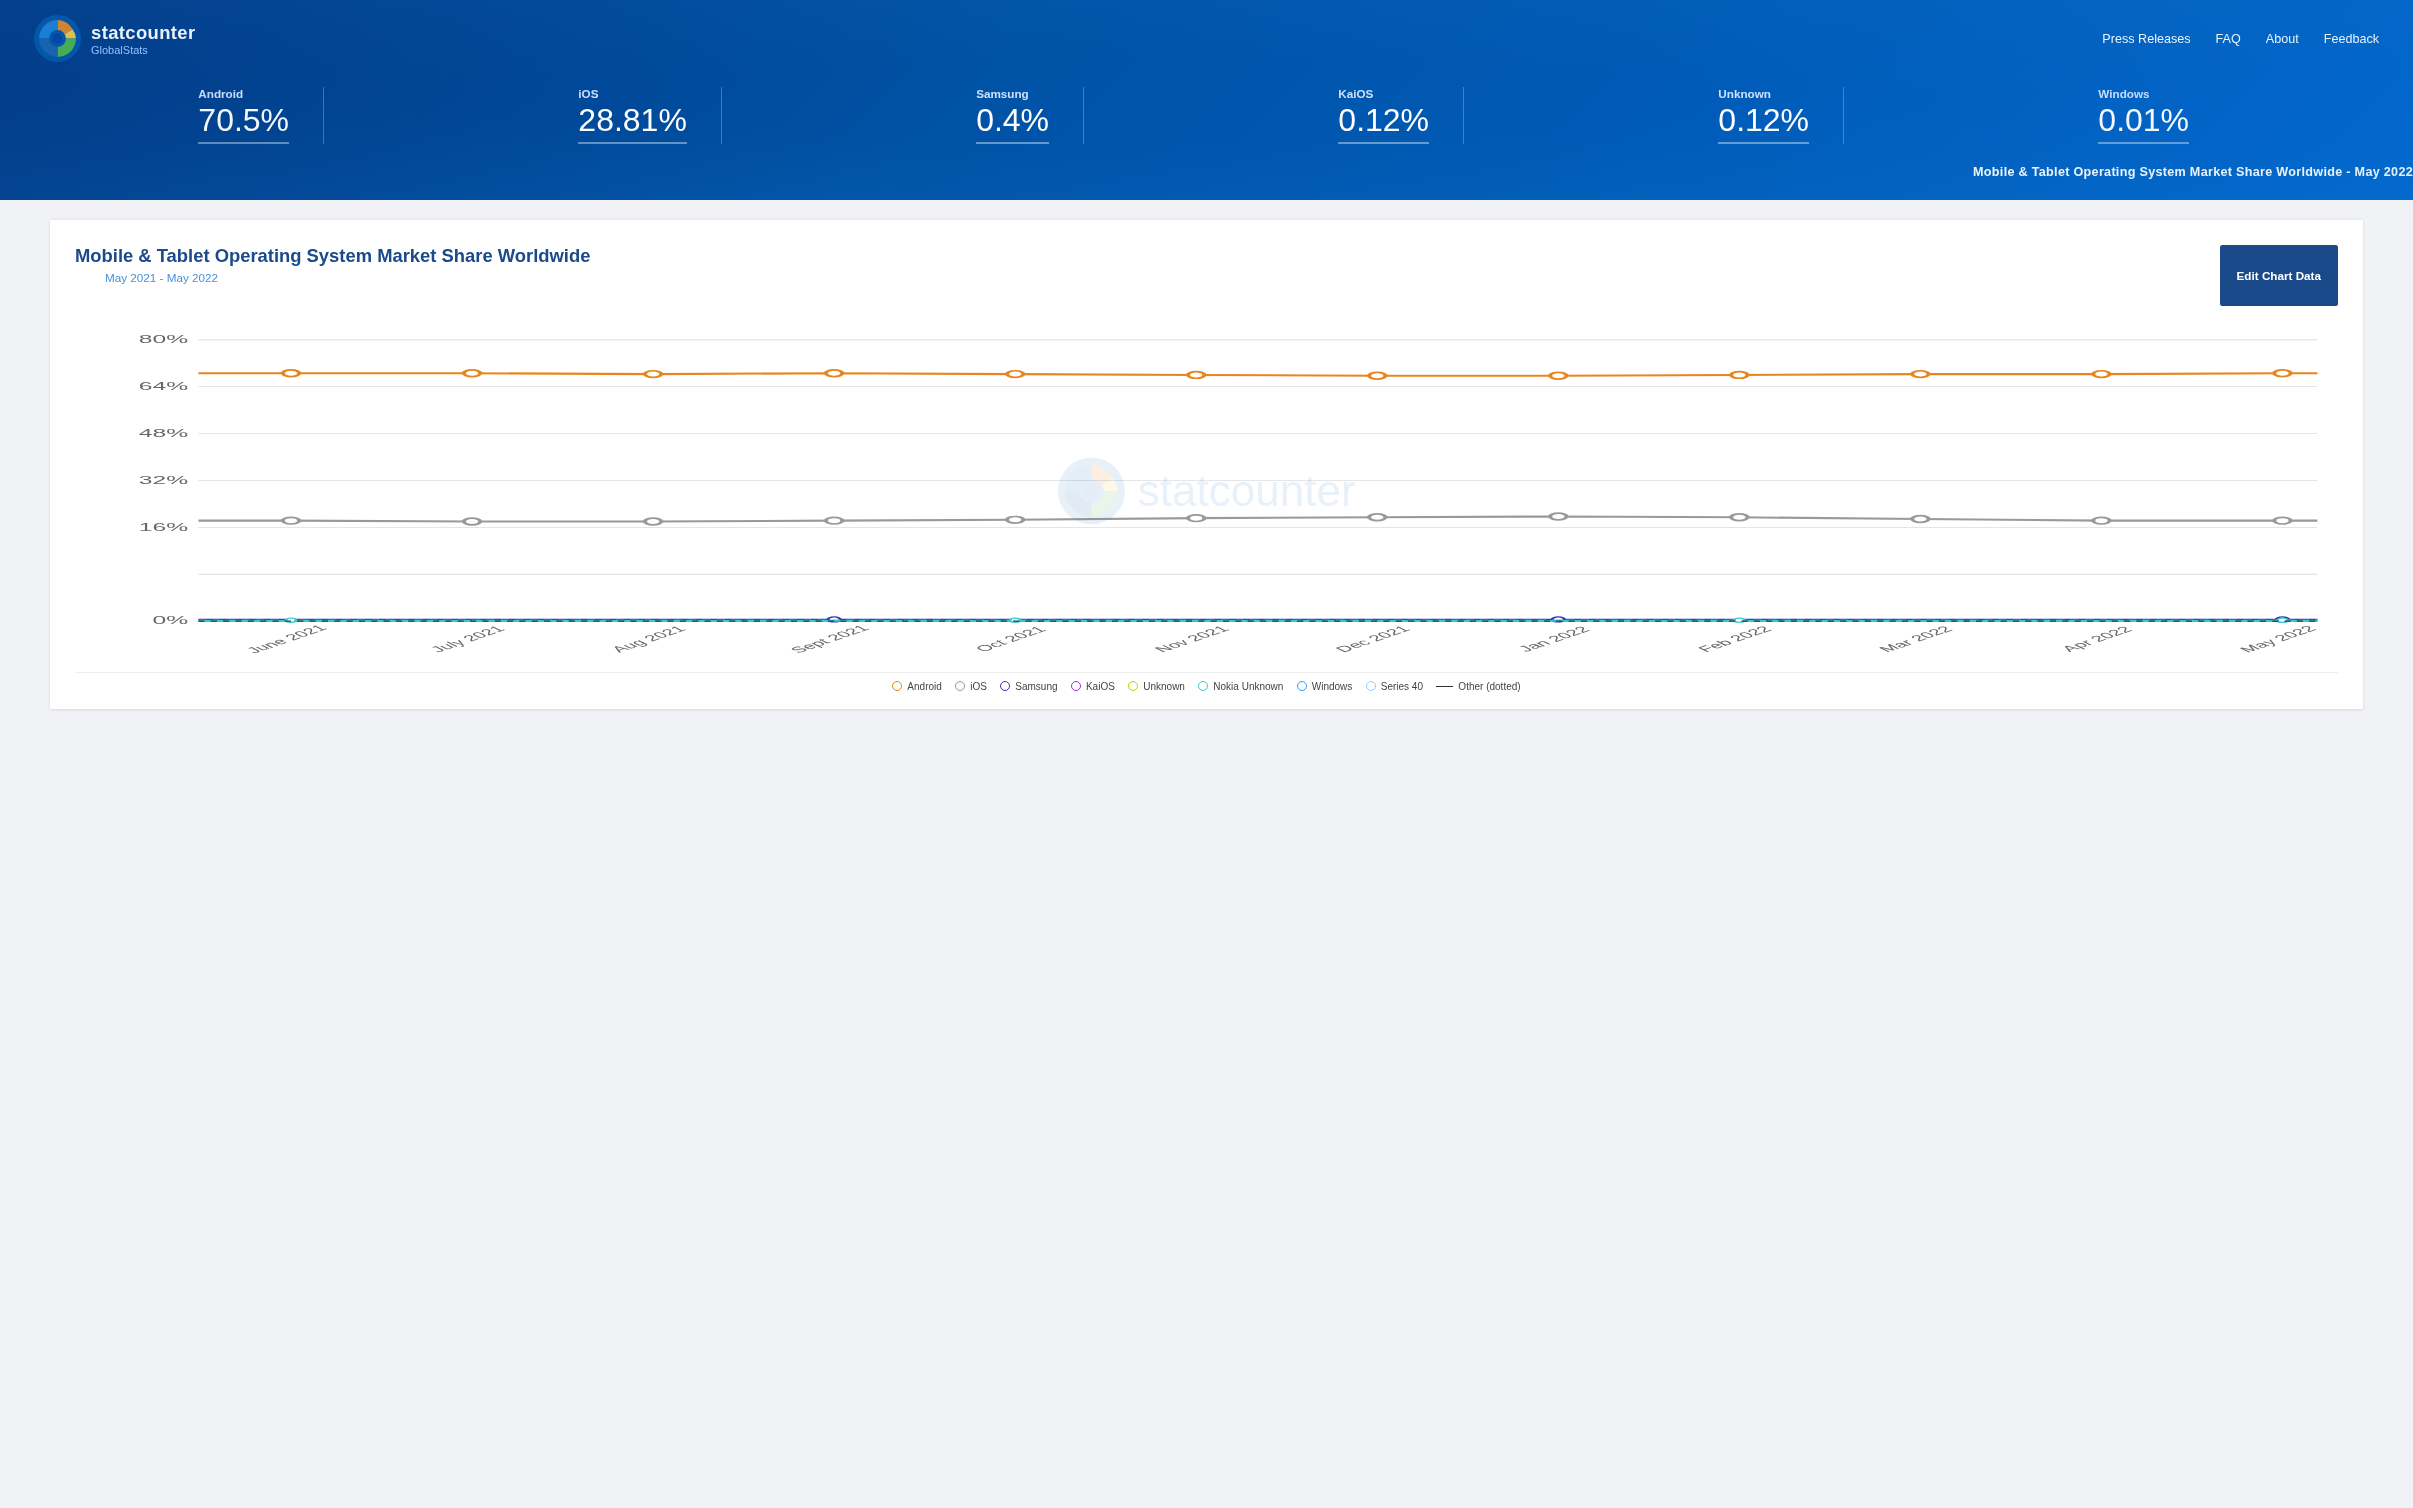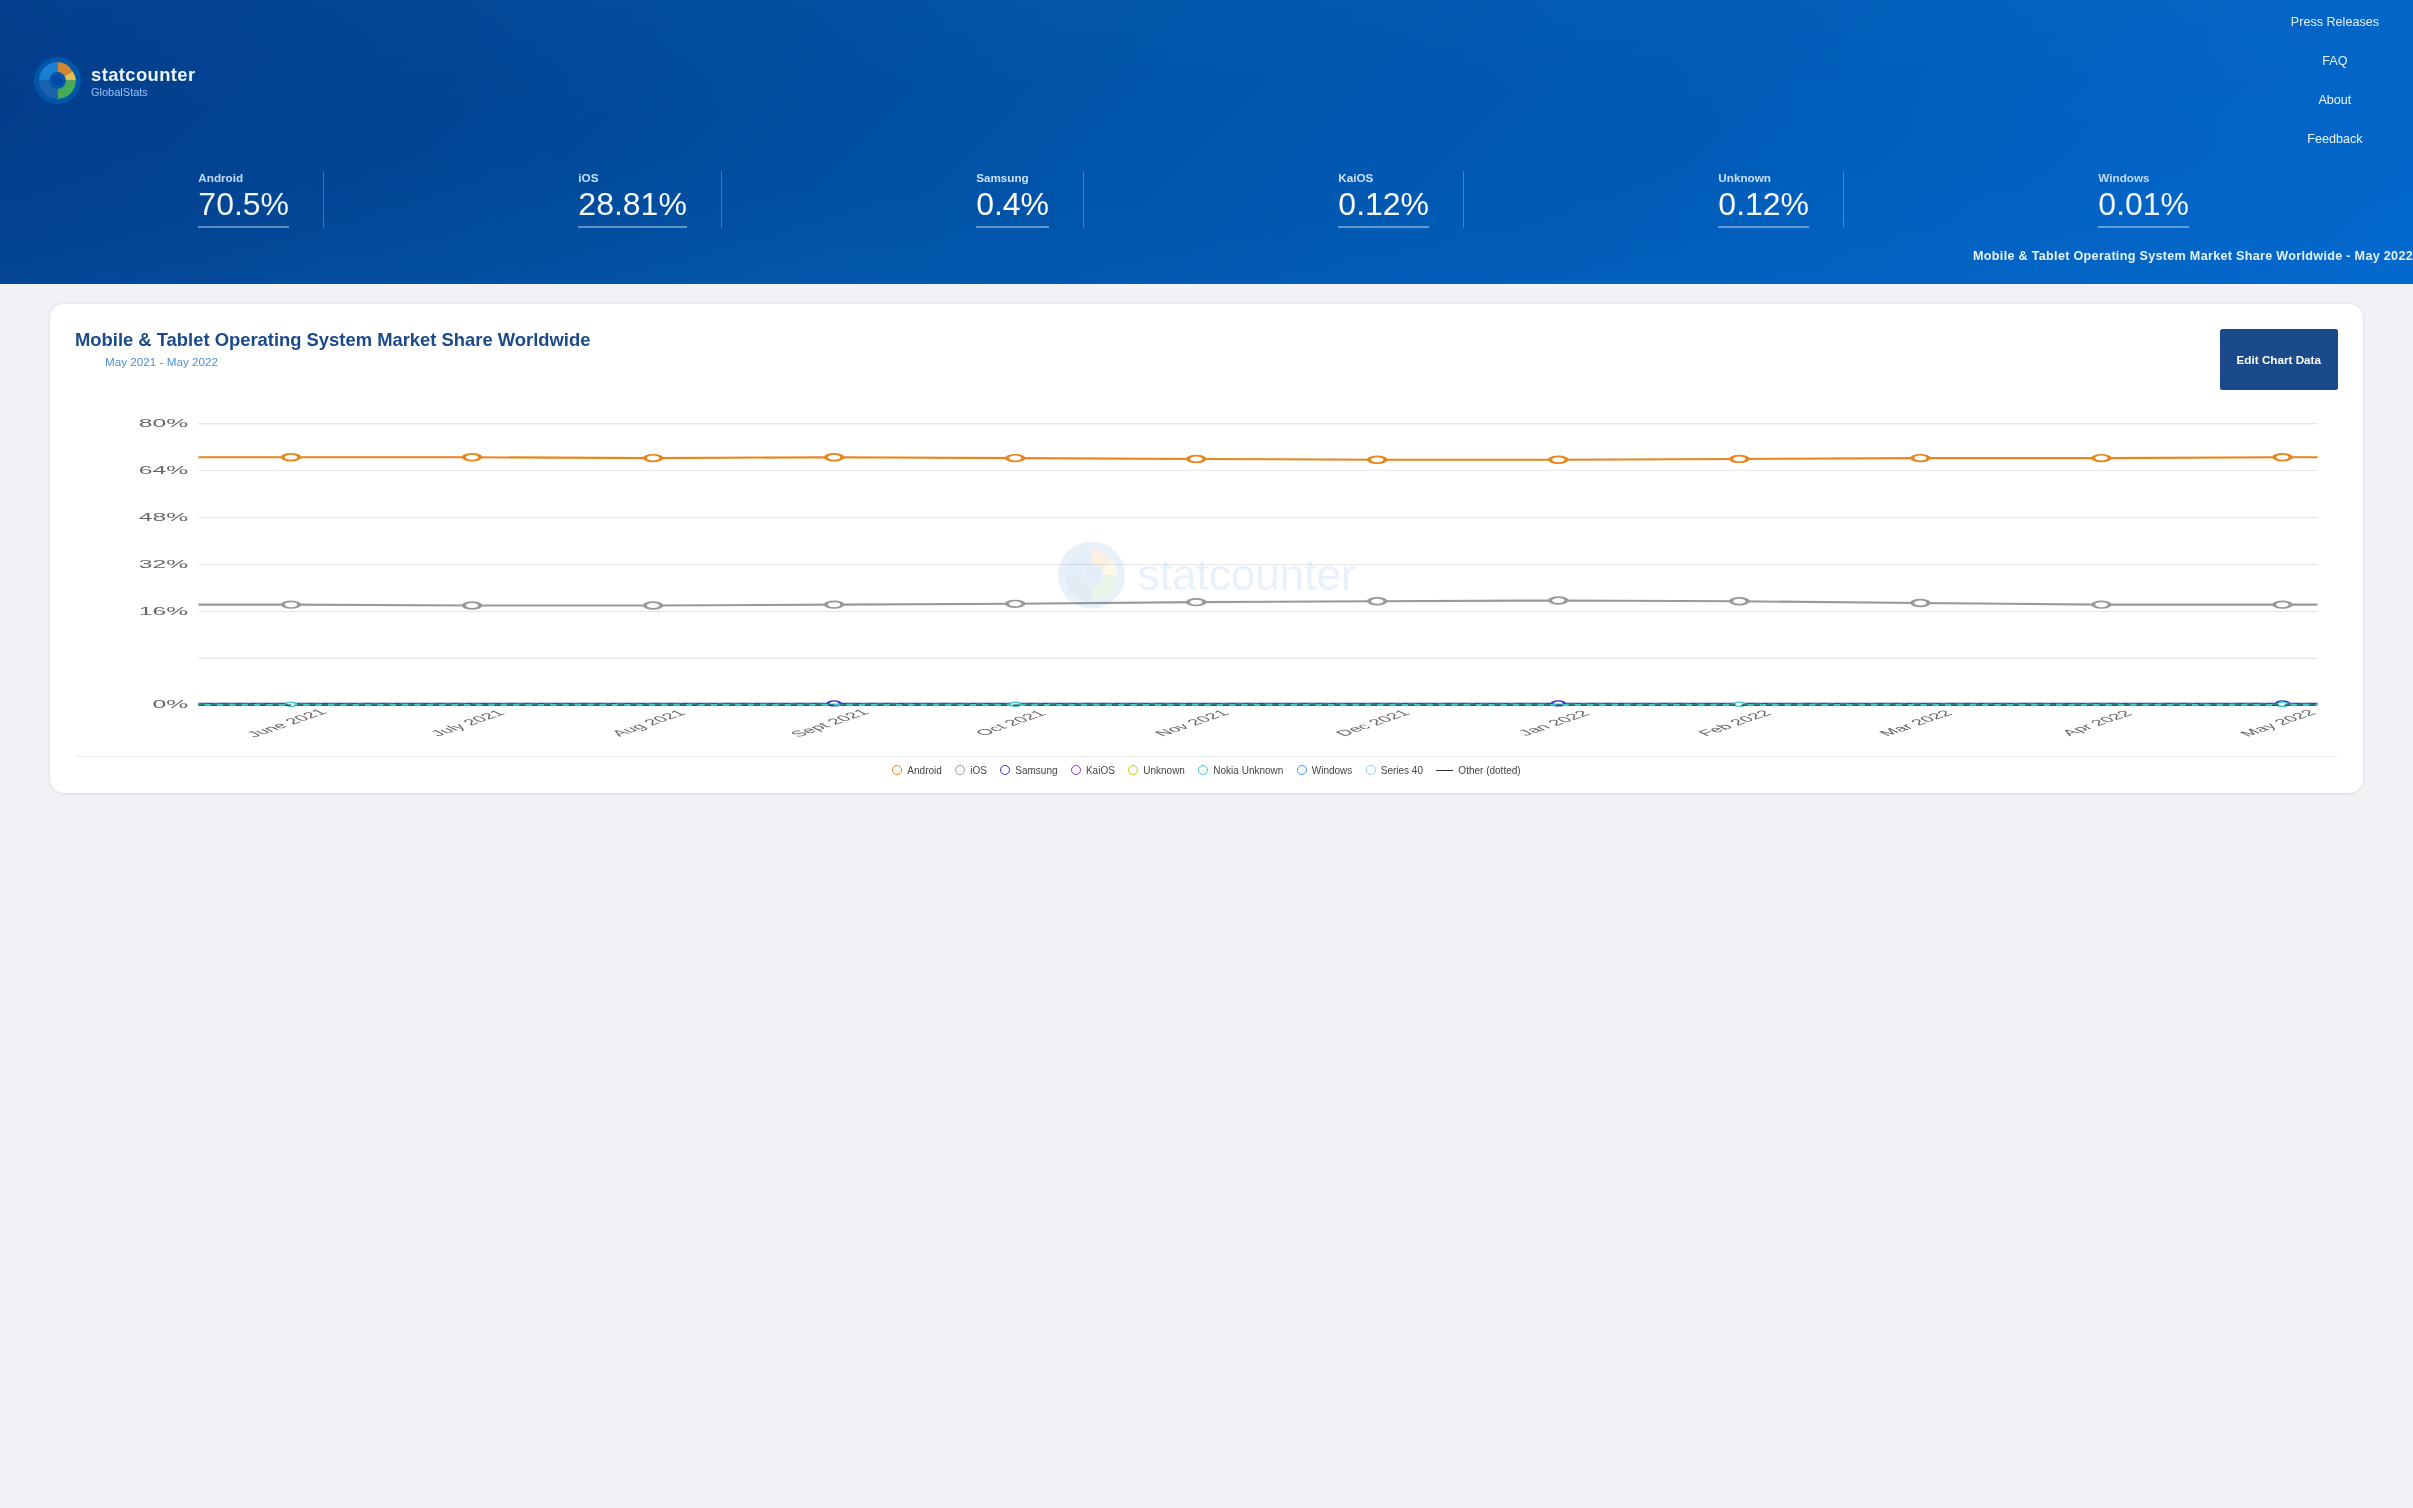--- a/index.html
+++ b/index.html
@@ -44,21 +44,20 @@
       letter-spacing: 0.4px;
     }
     .logo-sub {
       color: #a0c8ff;
       font-size: 11px;
     }
     .nav-links {
       display: flex;
       gap: 25px;
       align-items: center;
-      flex-direction: column;
     }
     .nav-link {
       color: white;
       text-decoration: none;
       font-size: 12.6px;
       cursor: pointer;
     }
 
     .stats-bar {
       display: flex;
@@ -100,21 +99,21 @@
       font-size: 12.6px;
       font-weight: 600;
       padding: 8.4px 0 4.2px;
       letter-spacing: 0.3px;
     }
 
     
     .chart-section {
       background: white;
       margin: 20px 50px;
-      border-radius: 14px;
+      border-radius: 1px;
       padding: 25px 25px 17px;
       box-shadow: 0 0.8px 3.4px rgba(0,0,0,0.1);
     }
     .chart-header {
       display: flex;
       justify-content: space-between;
       align-items: flex-start;
       margin-bottom: 17px;
     }
     .chart-title {

